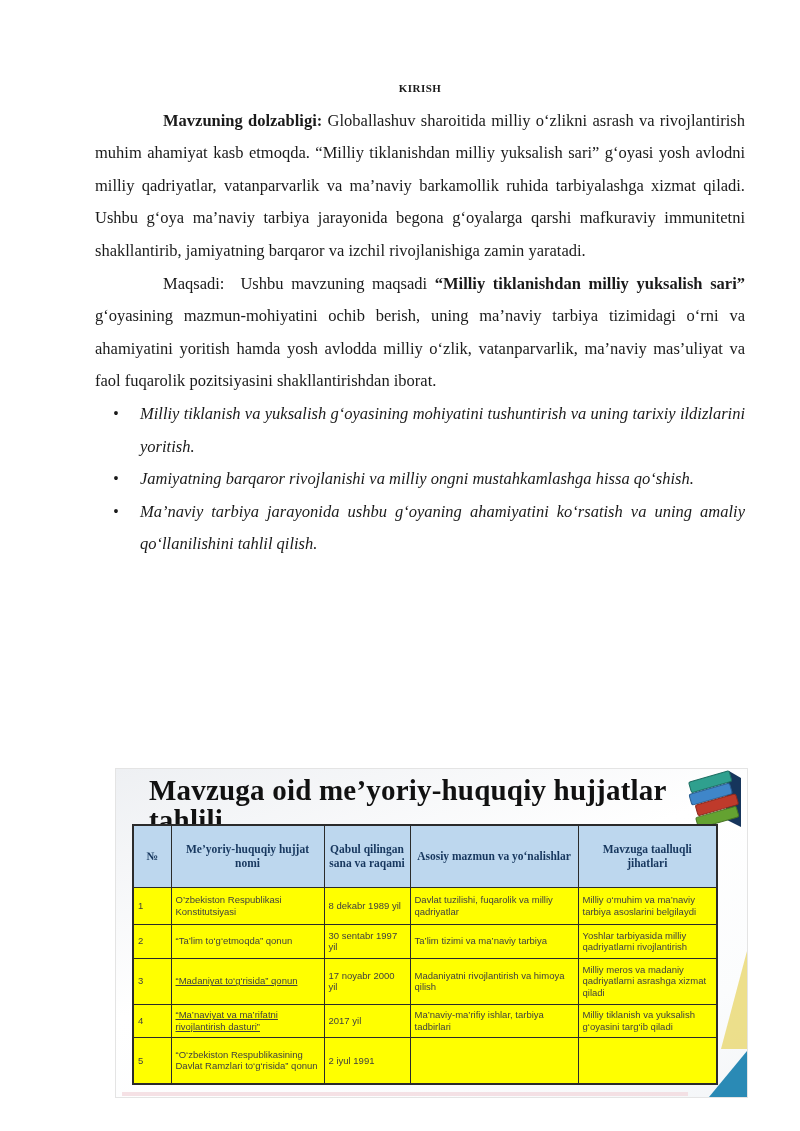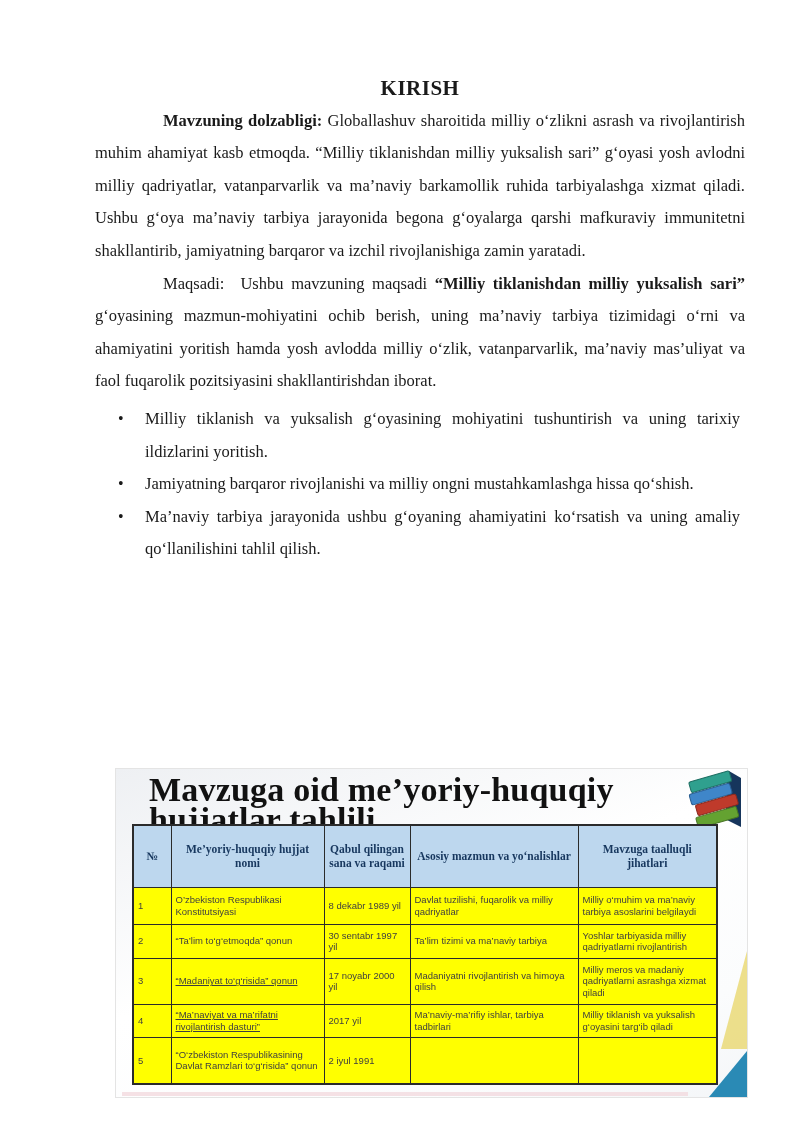--- a/index.html
+++ b/index.html
@@ -10,49 +10,49 @@
     color:#1a1a1a;
     position:relative;
     overflow:hidden;
   }
   .page{position:absolute;inset:0;}
   .doc{
     position:absolute;left:95px;top:72px;width:650px;
     font-size:16.5px;line-height:32.6px;
   }
   .doc-title{
-    margin:0;font-size:21px;font-weight:bold;text-align:center;
+    margin:0;font-size:11px;font-weight:bold;text-align:center;
     line-height:32.6px;letter-spacing:.5px;
   }
   .para{
     margin:0;text-align:justify;text-indent:68px;
   }
   .para .lead{font-weight:bold;}
   .para .lead-gap{font-weight:normal;margin-right:16px;}
   .tasks-head{margin:0;text-indent:68px;font-weight:bold;}
   ul.bullets{
-    margin:5px;padding:0 0 0 45px;list-style:none;text-align:justify;
+    margin:0;padding:0 0 0 45px;list-style:none;text-align:justify;font-style:italic;
   }
   ul.bullets li{position:relative;margin:0;}
   ul.bullets li::before{
     content:"•";position:absolute;left:-27px;top:0;
     font-size:16px;color:#1a1a1a;
   }
   
   .slide{
     position:absolute;left:115px;top:768px;width:633px;height:330px;
     background:linear-gradient(160deg,#eef0f3 0%,#ffffff 45%,#fbfcfd 80%,#f4f6f8 100%);
     border:1px solid #e4e4e4;
     box-sizing:border-box;
     overflow:hidden;
   }
   .slide-title{
     position:absolute;left:33px;top:6px;width:560px;
     font-family:"Liberation Serif", serif;
-    font-weight:bold;font-size:34px;line-height:30px;color:#111;
+    font-weight:bold;font-size:29px;line-height:30px;color:#111;
     letter-spacing:.2px;
   }
   .books-icon{position:absolute;right:4px;top:0px;}
   table.law-table{
     position:absolute;left:16px;top:55px;width:584px;
     border-collapse:collapse;table-layout:fixed;
     border:2px solid #2b2b2b;
   }
   table.law-table th{
     background:#bdd7ee;color:#17375e;

